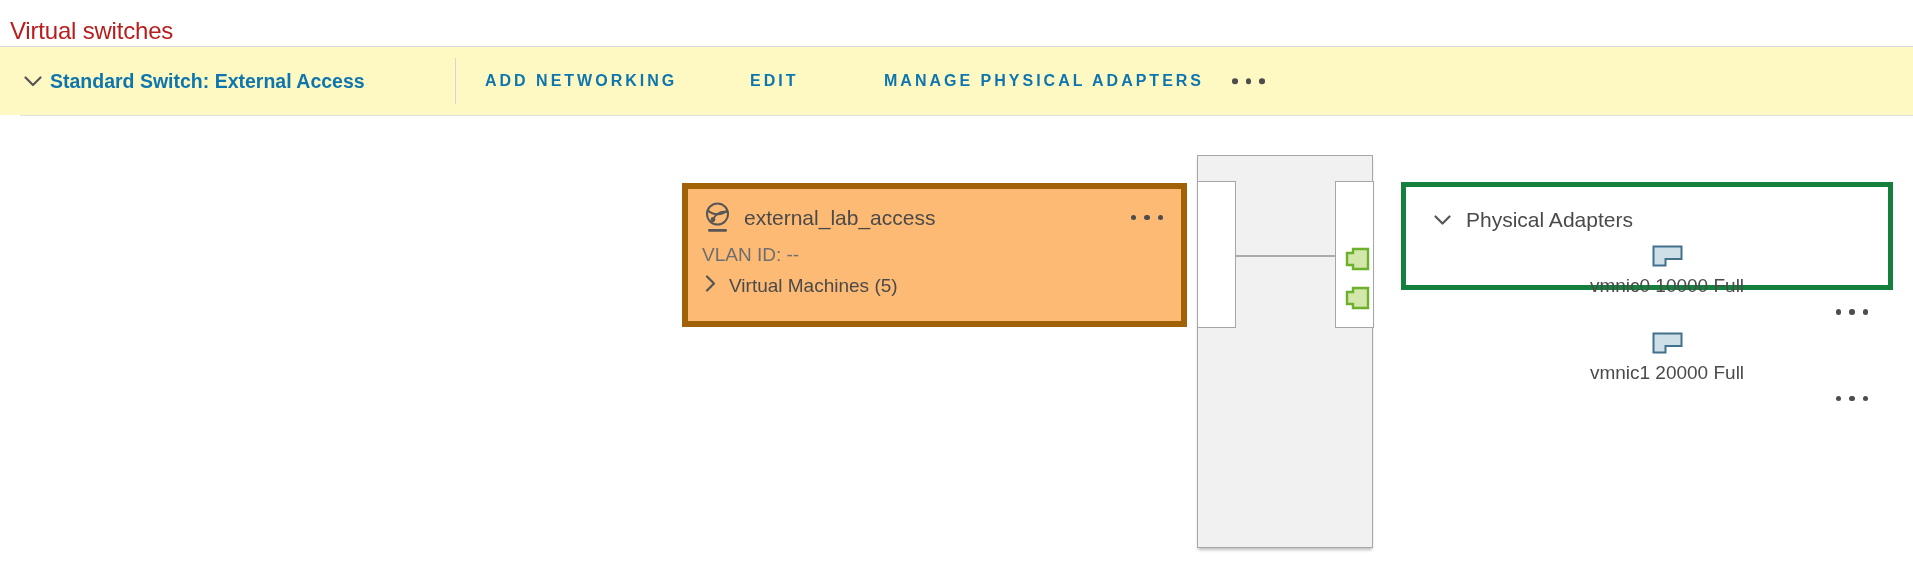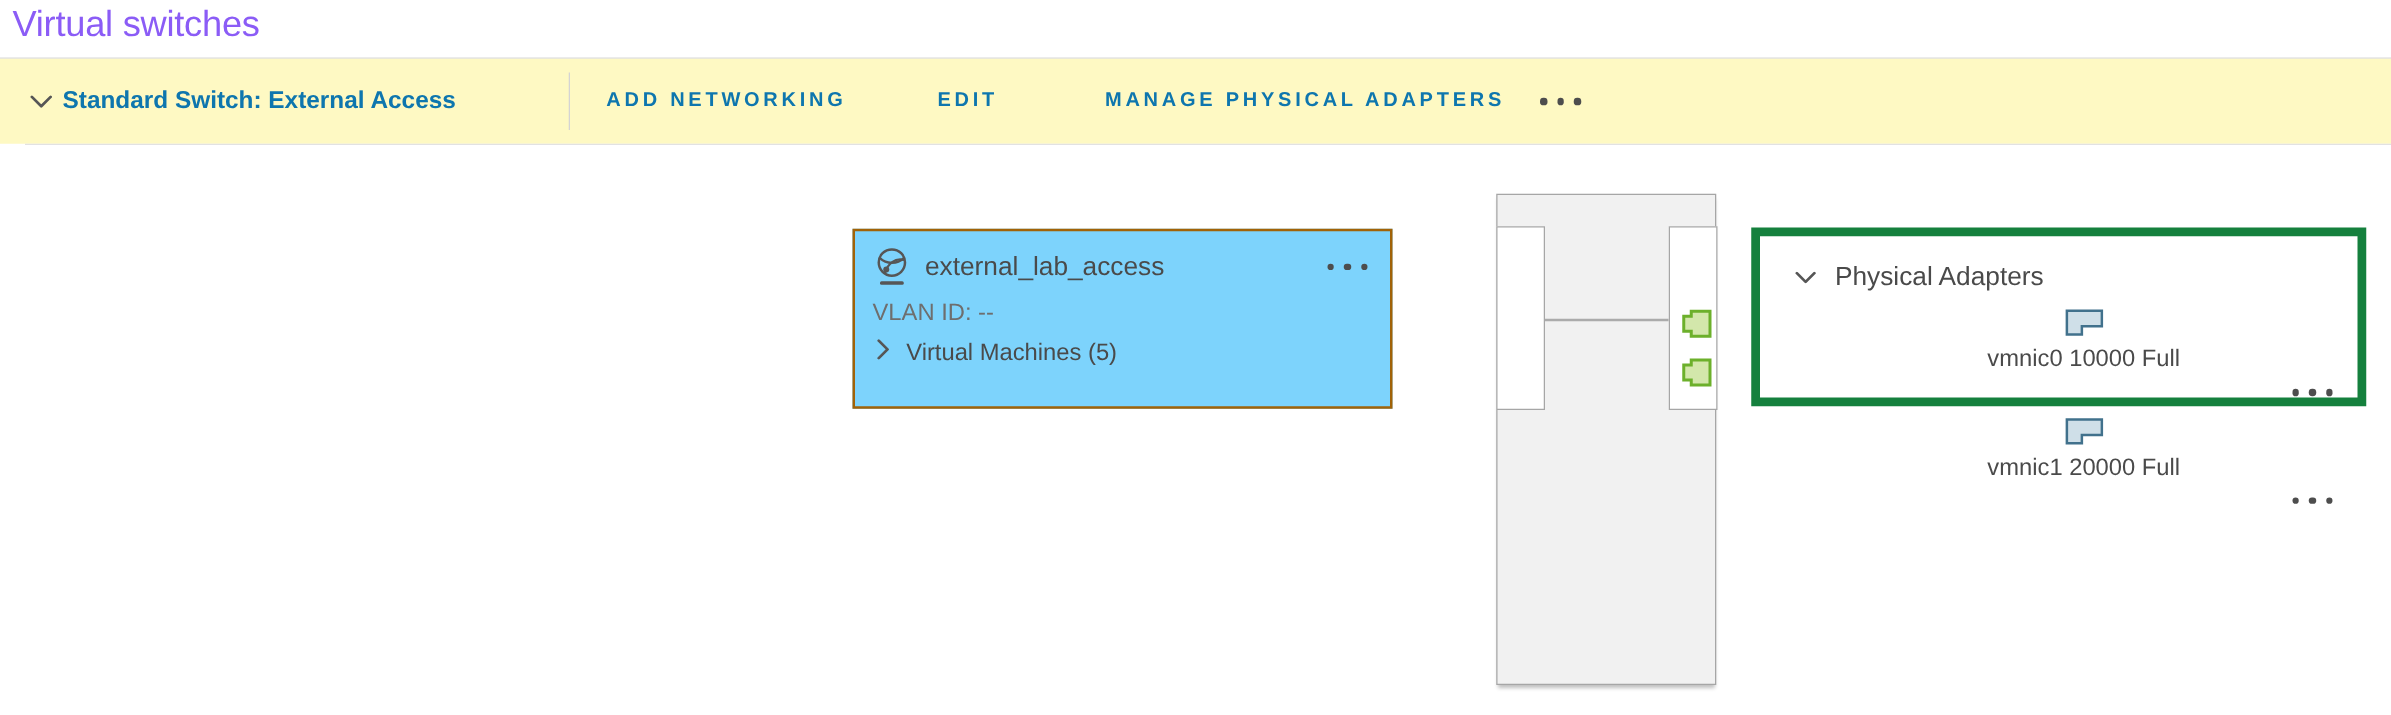--- a/index.html
+++ b/index.html
@@ -6,23 +6,23 @@
   body{
     width:1913px;height:572px;
     background:#ffffff;
     font-family:"Liberation Sans", sans-serif;
     overflow:hidden;
     position:relative;
     -webkit-font-smoothing:antialiased;
   }
   
   .page-title{
-    position:absolute;left:10px;top:4px;margin:0;
-    font-size:29px;font-weight:400;letter-spacing:-0.2px;
-    color:#8b5cf6;
+    position:absolute;left:10px;top:17px;margin:0;
+    font-size:24px;font-weight:400;letter-spacing:-0.2px;
+    color:#b91c1c;
   }
   .rule{position:absolute;height:1px;background:#d8d8d8;}
   .rule-top{left:0;right:0;top:46px;}
   .rule-content{left:20px;right:0;top:115px;background:#e2e2e2;}
 
   
   .toolbar{position:absolute;left:0;right:0;top:47px;height:68px;background:#fef9c3;}
   .toolbar .chev-btn{
     position:absolute;left:22px;top:50%;transform:translateY(-50%);
     width:22px;height:22px;background:none;border:none;padding:2px;cursor:pointer;
@@ -46,22 +46,22 @@
     background:none;border:none;padding:4px;cursor:pointer;
   }
   .dots i{width:5.5px;height:5.5px;border-radius:50%;background:#4d4d4d;display:block;}
   .hdots{position:absolute;left:1228px;top:50%;transform:translateY(-50%);}
 
   
   .canvas{position:absolute;left:0;top:116px;right:0;bottom:0;}
 
   
   .pg-box{
-    position:absolute;left:682px;top:67px;width:432px;height:144px;
-    background:#7dd3fc;border:2px solid #a16207;box-sizing:border-box;
+    position:absolute;left:682px;top:67px;width:505px;height:144px;
+    background:#fdba74;border:6px solid #a16207;box-sizing:border-box;
   }
   .pg-head{display:flex;align-items:center;padding:13px 14px 0 16px;}
   .pg-head .icn{flex:0 0 auto;display:flex;margin-right:13px;}
   .pg-name{font-size:21px;color:#4a4a4a;flex:1 1 auto;cursor:pointer;white-space:nowrap;overflow:hidden;}
   .pg-vlan{margin:11px 0 0 14px;font-size:19px;color:#6e6e6e;}
   .pg-vms{margin:9px 0 0 17px;display:flex;align-items:center;gap:13px;font-size:19px;color:#4a4a4a;cursor:pointer;}
 
   
   .switch-graphic{
     position:absolute;left:1197px;top:39px;width:176px;height:393px;
@@ -71,22 +71,22 @@
   .slot{position:absolute;top:25px;width:39px;height:147px;background:#fff;border:1.5px solid #a6a6a6;box-sizing:border-box;}
   .slot-left{left:-1.5px;}
   .slot-right{right:-1.5px;}
   .connector{position:absolute;left:37px;width:100px;top:99px;height:1.5px;background:#ababab;}
   .port{position:absolute;display:flex;}
   .port1{left:147px;top:91px;}
   .port2{left:147px;top:130px;}
 
   
   .pa-box{
-    position:absolute;left:1401px;top:66px;width:492px;height:143px;
-    background:#fff;border:7px solid #15803d;box-sizing:border-box;
+    position:absolute;left:1401px;top:66px;width:492px;height:108px;
+    background:#fff;border:5px solid #15803d;box-sizing:border-box;
   }
   .pa-head{display:flex;align-items:center;gap:15px;padding:21px 0 0 28px;}
   .pa-title{font-size:21px;color:#4a4a4a;white-space:nowrap;}
   .pa-row{display:flex;align-items:center;gap:8px;margin-top:13px;padding-left:56px;padding-right:16px;flex-direction:column;}
   .pa-row .icn{display:flex;flex:0 0 auto;}
   .pa-label{font-size:19px;color:#4a4a4a;white-space:nowrap;cursor:pointer;}
   .pa-row .dots{margin-left:auto;}
   .chev-btn-sm{background:none;border:none;padding:0;display:flex;cursor:pointer;}
 </style>
 </head>

